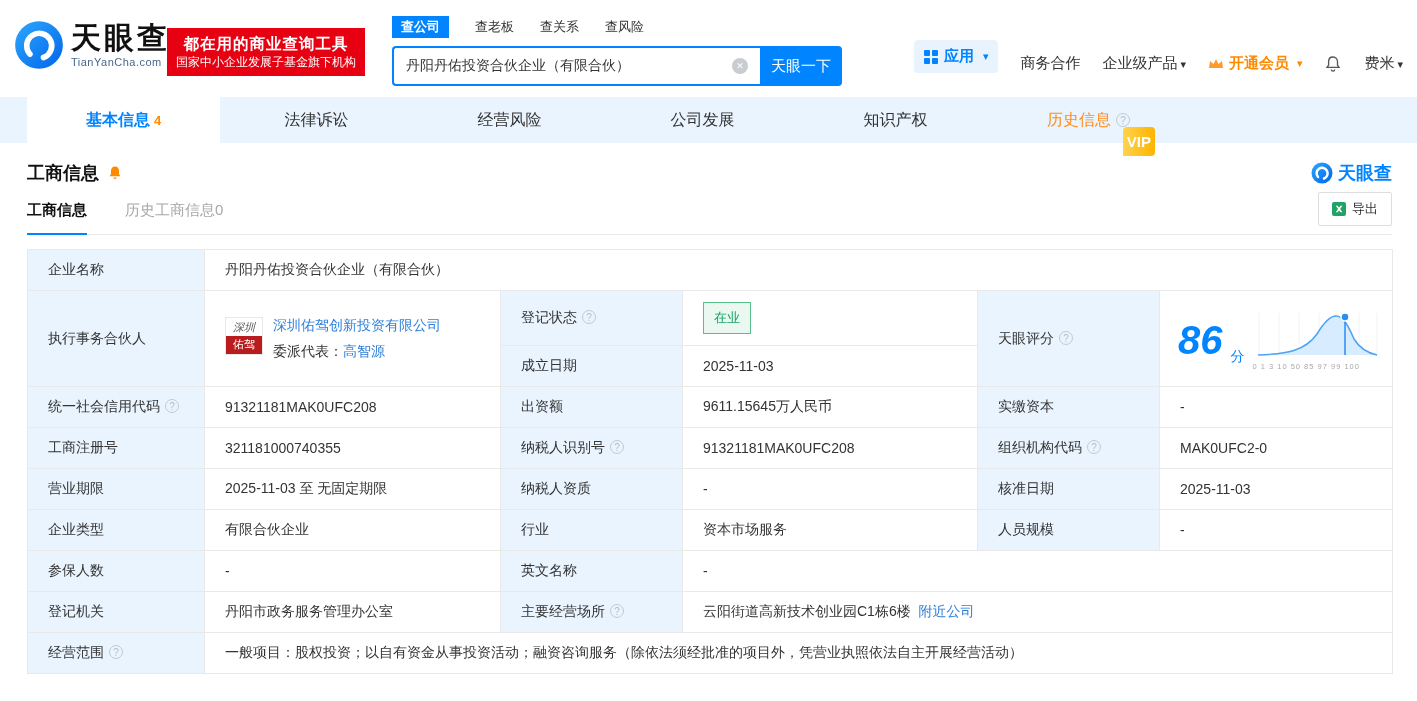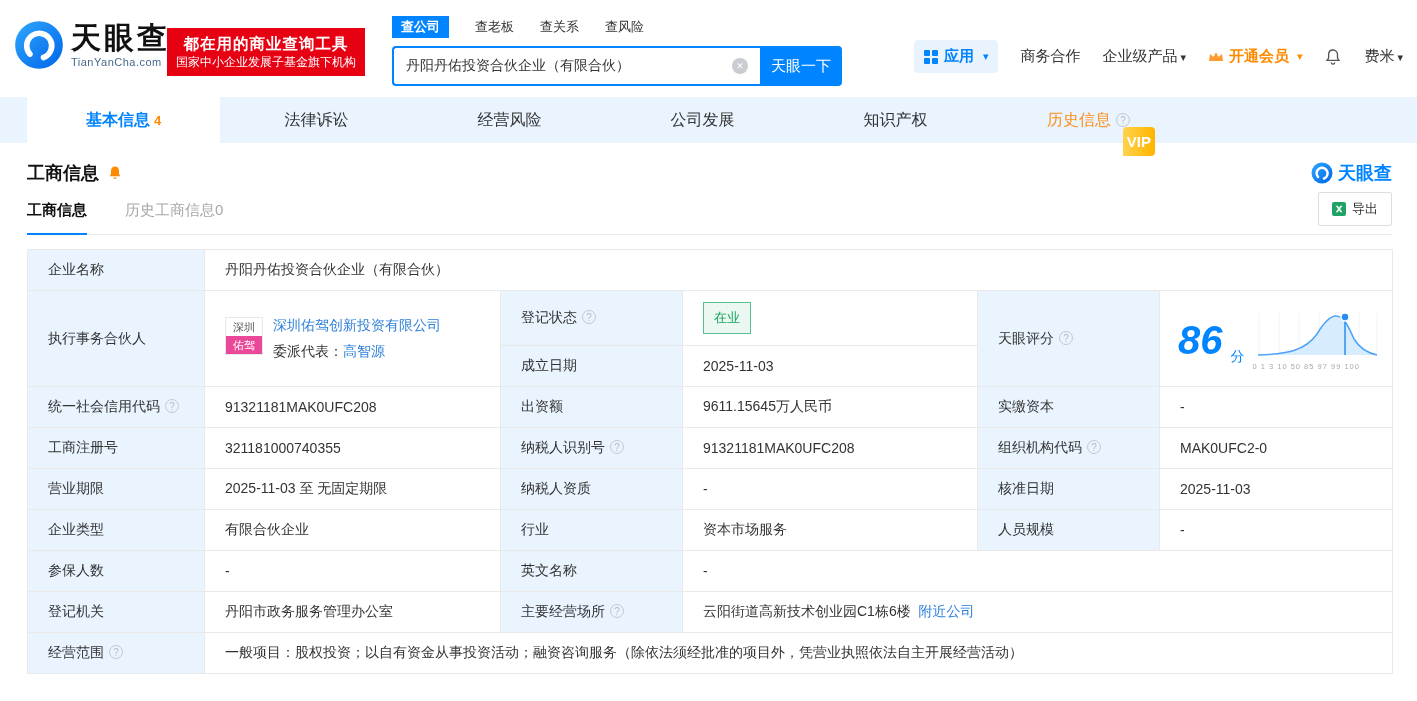--- a/index.html
+++ b/index.html
@@ -20,21 +20,21 @@
   .stab.active{background:#0084ff;color:#ffffff;padding:2px 9px;font-weight:bold;}
   .srow{display:flex;}
   .sinput-wrap{position:relative;}
   .sinput{box-sizing:border-box;width:368px;height:40px;border:2px solid #0084ff;border-right:none;
           border-radius:4px 0 0 4px;padding:0 40px 0 12px;font-size:14px;color:#333;outline:none;font-family:inherit;}
   .sclear{position:absolute;right:12px;top:12px;width:16px;height:16px;border-radius:50%;background:#c9ccd1;
           color:#fff;font-size:9px;line-height:16px;text-align:center;cursor:pointer;}
   .sclear::before{content:"✕";}
   .sbtn{width:82px;height:40px;background:#0084ff;color:#fff;border:none;border-radius:0 4px 4px 0;
         font-size:15px;cursor:pointer;font-family:inherit;}
-  .topmenu{position:absolute;right:14px;top:40px;display:flex;align-items:center;gap:22px;font-size:15px;color:#333;}
+  .topmenu{position:absolute;right:14px;top:40px;display:flex;align-items:flex-end;gap:22px;font-size:15px;color:#333;}
   .appbtn{display:flex;align-items:center;gap:6px;background:#e8f3fe;color:#0084ff;padding:7px 10px;
           border-radius:4px;cursor:pointer;font-weight:bold;}
   .caret::after{content:"▾";font-size:11px;margin-left:3px;color:currentColor;}
   .menu-item{cursor:pointer;}
   .vipbtn{color:#ff8a00;display:flex;align-items:center;gap:5px;cursor:pointer;font-weight:bold;}
   .bell-btn{cursor:pointer;display:flex;}
   
   .nav{height:46px;background:#e9f4fe;display:flex;padding-left:27px;}
   .ntab{width:193px;line-height:46px;text-align:center;font-size:16px;color:#333;cursor:pointer;position:relative;}
   .ntab.active{background:#fff;color:#0084ff;font-weight:bold;}
@@ -58,22 +58,22 @@
   .export{position:absolute;right:0;top:-9px;display:flex;align-items:center;gap:6px;border:1px solid #ddd;
           border-radius:2px;padding:7px 13px;font-size:13px;background:#fff;cursor:pointer;color:#333;font-family:inherit;}
   
   table.biz{border-collapse:collapse;table-layout:fixed;width:1365px;margin-top:14px;}
   .biz td{border:1px solid #e9e9e9;padding:11px 20px;font-size:14px;color:#333;vertical-align:middle;word-break:break-all;}
   .biz td.lbl{background:#e9f4fe;}
   .badge-open{display:inline-block;border:1px solid #58c08a;background:#ebf8f1;color:#14a25f;
               font-size:13px;padding:4px 10px;line-height:22px;}
   .partner{display:flex;gap:10px;align-items:flex-start;}
   .plogo{width:38px;height:38px;border:1px solid #e8e8e8;box-sizing:border-box;flex:none;overflow:hidden;}
-  .plogo .pt{height:18px;line-height:18px;text-align:center;font-size:11px;color:#555;}
-  .plogo .pb{height:18px;line-height:18px;text-align:center;font-size:11px;color:#fff;background:#ec4899;}
+  .plogo .pt{height:18px;line-height:18px;text-align:center;font-size:11px;color:#555;font-style:italic;}
+  .plogo .pb{height:18px;line-height:18px;text-align:center;font-size:11px;color:#fff;background:#b91c1c;font-family:Liberation Mono, monospace;}
   a.link{color:#2f80d9;text-decoration:none;cursor:pointer;}
   .delegate{margin-top:8px;font-size:14px;color:#333;}
   .score-cell{padding:4px 8px 2px 18px !important;}
   .score-flex{display:flex;align-items:center;gap:8px;}
   .score-num{font-size:40px;font-weight:bold;font-style:italic;color:#0084ff;line-height:1;}
   .score-unit{font-size:14px;color:#0084ff;align-self:flex-end;margin-bottom:5px;}
   .minichart{width:130px;flex:none;}
   .axis{font-size:7.5px;color:#a9a9a9;margin-top:0;letter-spacing:1px;white-space:nowrap;}
 </style>
 </head>

